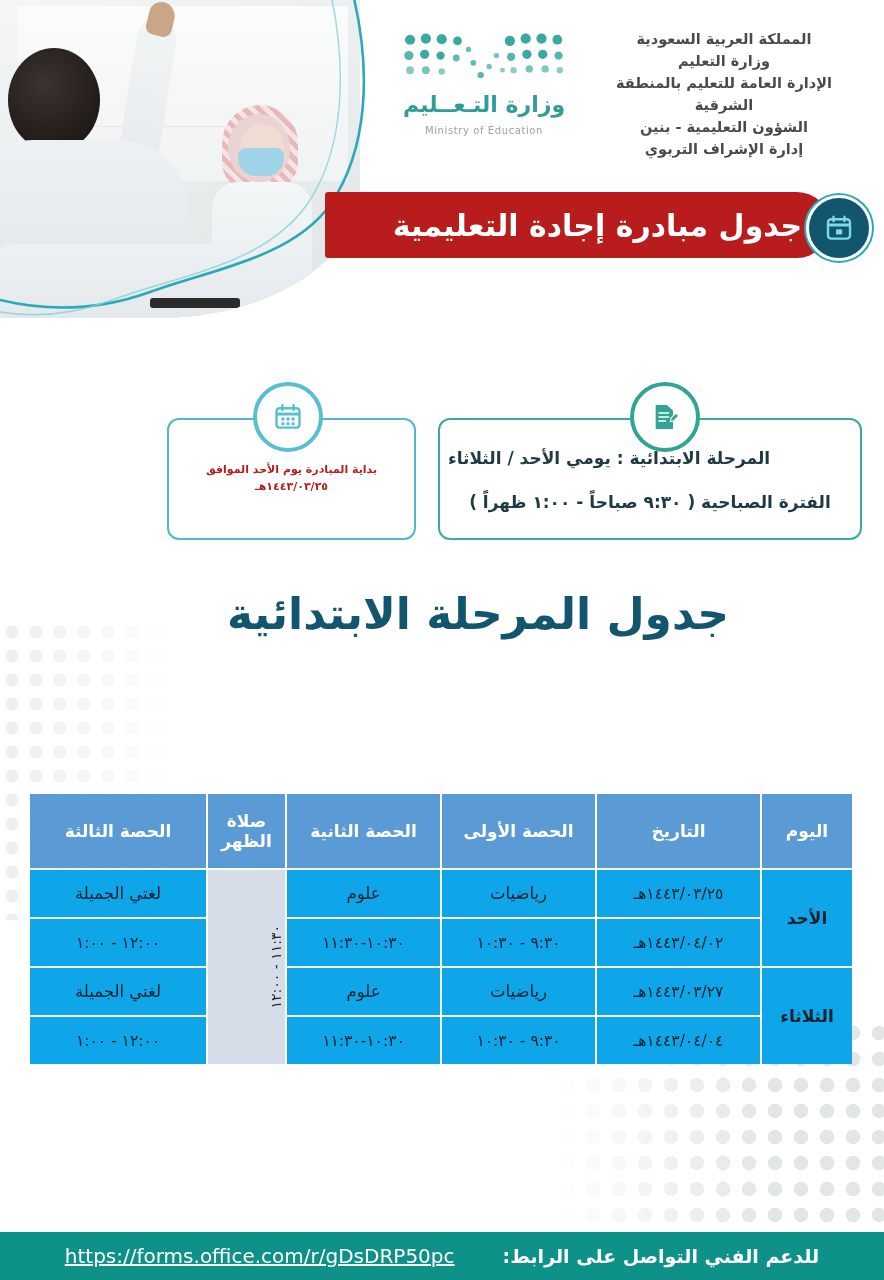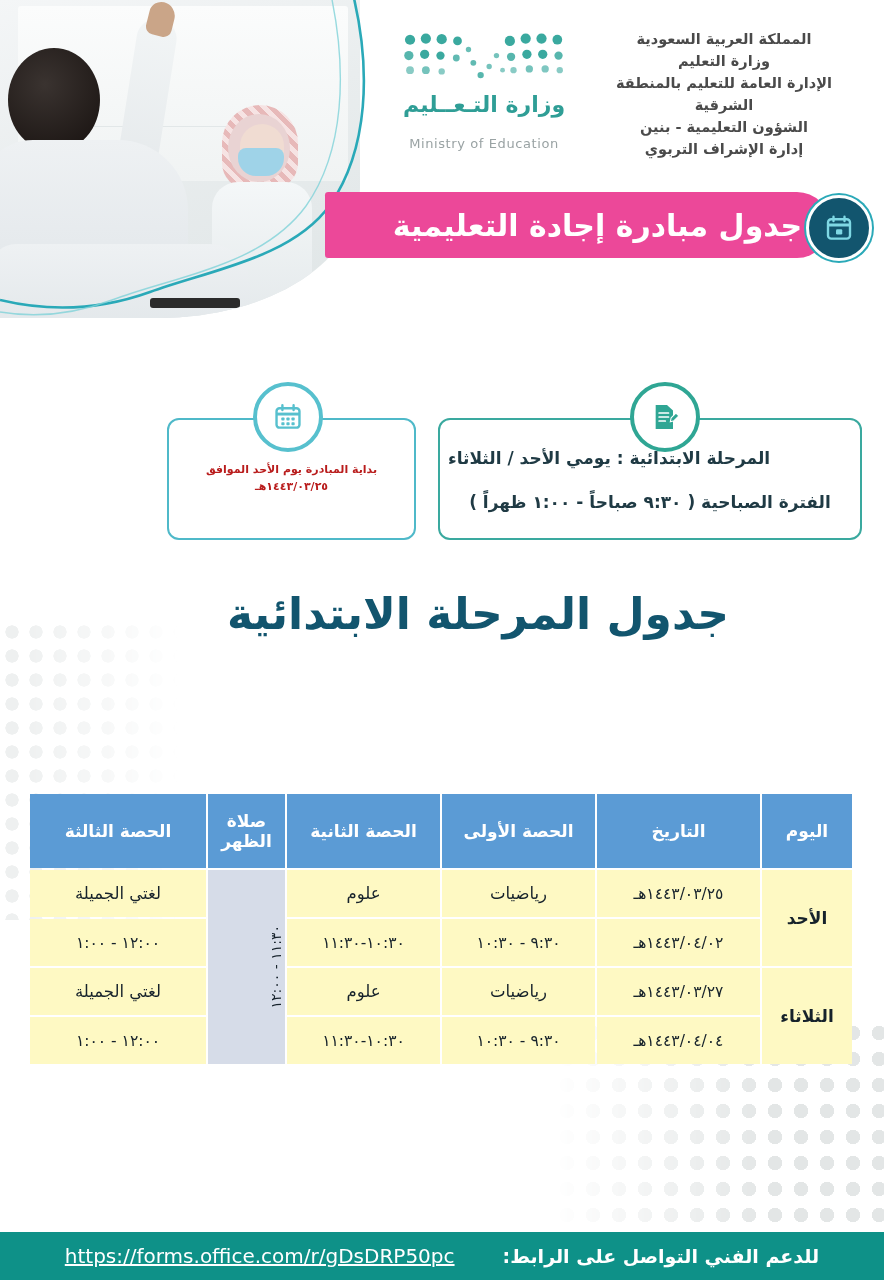--- a/index.html
+++ b/index.html
@@ -70,26 +70,26 @@
   
   .swoosh{position:absolute;left:0;top:0;width:420px;height:330px;pointer-events:none;}
 
   .org{
     position:absolute;right:40px;top:28px;width:240px;text-align:center;
     font-size:14.5px;line-height:1.52;color:#4a4a4a;font-weight:700;
   }
   .logo{position:absolute;right:292px;top:30px;width:216px;text-align:center;}
   .logo .map{height:56px;margin-bottom:4px;}
   .logo .ar{font-size:22px;font-weight:700;color:#2f9e96;letter-spacing:1px;line-height:1;}
-  .logo .en{font-size:13px;color:#9aa3a4;letter-spacing:.6px;margin-top:20px;}
+  .logo .en{font-size:10px;color:#9aa3a4;letter-spacing:.6px;margin-top:9px;}
 
   
   .banner{
     position:absolute;left:325px;top:192px;width:505px;height:66px;
-    background:#ec4899;border-radius:4px 40px 40px 4px;
+    background:#b91c1c;border-radius:4px 40px 40px 4px;
     display:flex;align-items:center;justify-content:center;
   }
   .banner .txt{color:#fff;font-size:30px;font-weight:700;letter-spacing:.3px;padding-left:40px;}
   .badge{
     position:absolute;left:806px;top:195px;width:60px;height:60px;border-radius:50%;
     background:#12556e;border:3px solid #fff;display:flex;align-items:center;justify-content:center;
     box-shadow:0 0 0 2px #2aa9b8;
   }
 
   
@@ -118,21 +118,21 @@
   .teams .t-en{font-size:11.5px;color:#3b3b55;direction:ltr;}
 
   
   .heading{position:absolute;left:0;top:588px;width:884px;text-align:center;
       font-size:44px;font-weight:700;color:#12556e;padding-left:36px;}
 
   
   .tbl-wrap{position:absolute;left:32px;top:792px;width:822px;}
   table{border-collapse:separate;border-spacing:2px;width:822px;table-layout:fixed;}
   th{background:#5B9BD5;color:#fff;font-size:17px;font-weight:600;height:72px;vertical-align:middle;}
-  td{background:#fef9c3;color:#16222b;font-size:15.5px;text-align:center;height:45px;vertical-align:middle;}
+  td{background:#0ea5e9;color:#16222b;font-size:15.5px;text-align:center;height:45px;vertical-align:middle;}
   td.day{font-size:17px;font-weight:600;}
   td.sub{font-size:16.5px;}
   .prayer-cell{background:#D6DCE8;}
   .prayer-rot{writing-mode:vertical-rl;transform:rotate(180deg);
       font-size:14px;color:#16222b;letter-spacing:1px;white-space:nowrap;}
 
   
   .footer{position:absolute;left:0;top:1232px;width:884px;height:48px;background:#0E9188;
       display:flex;align-items:center;justify-content:center;gap:6px;}
   .footer .lbl{color:#fff;font-size:19px;font-weight:600;margin-left:42px;}

